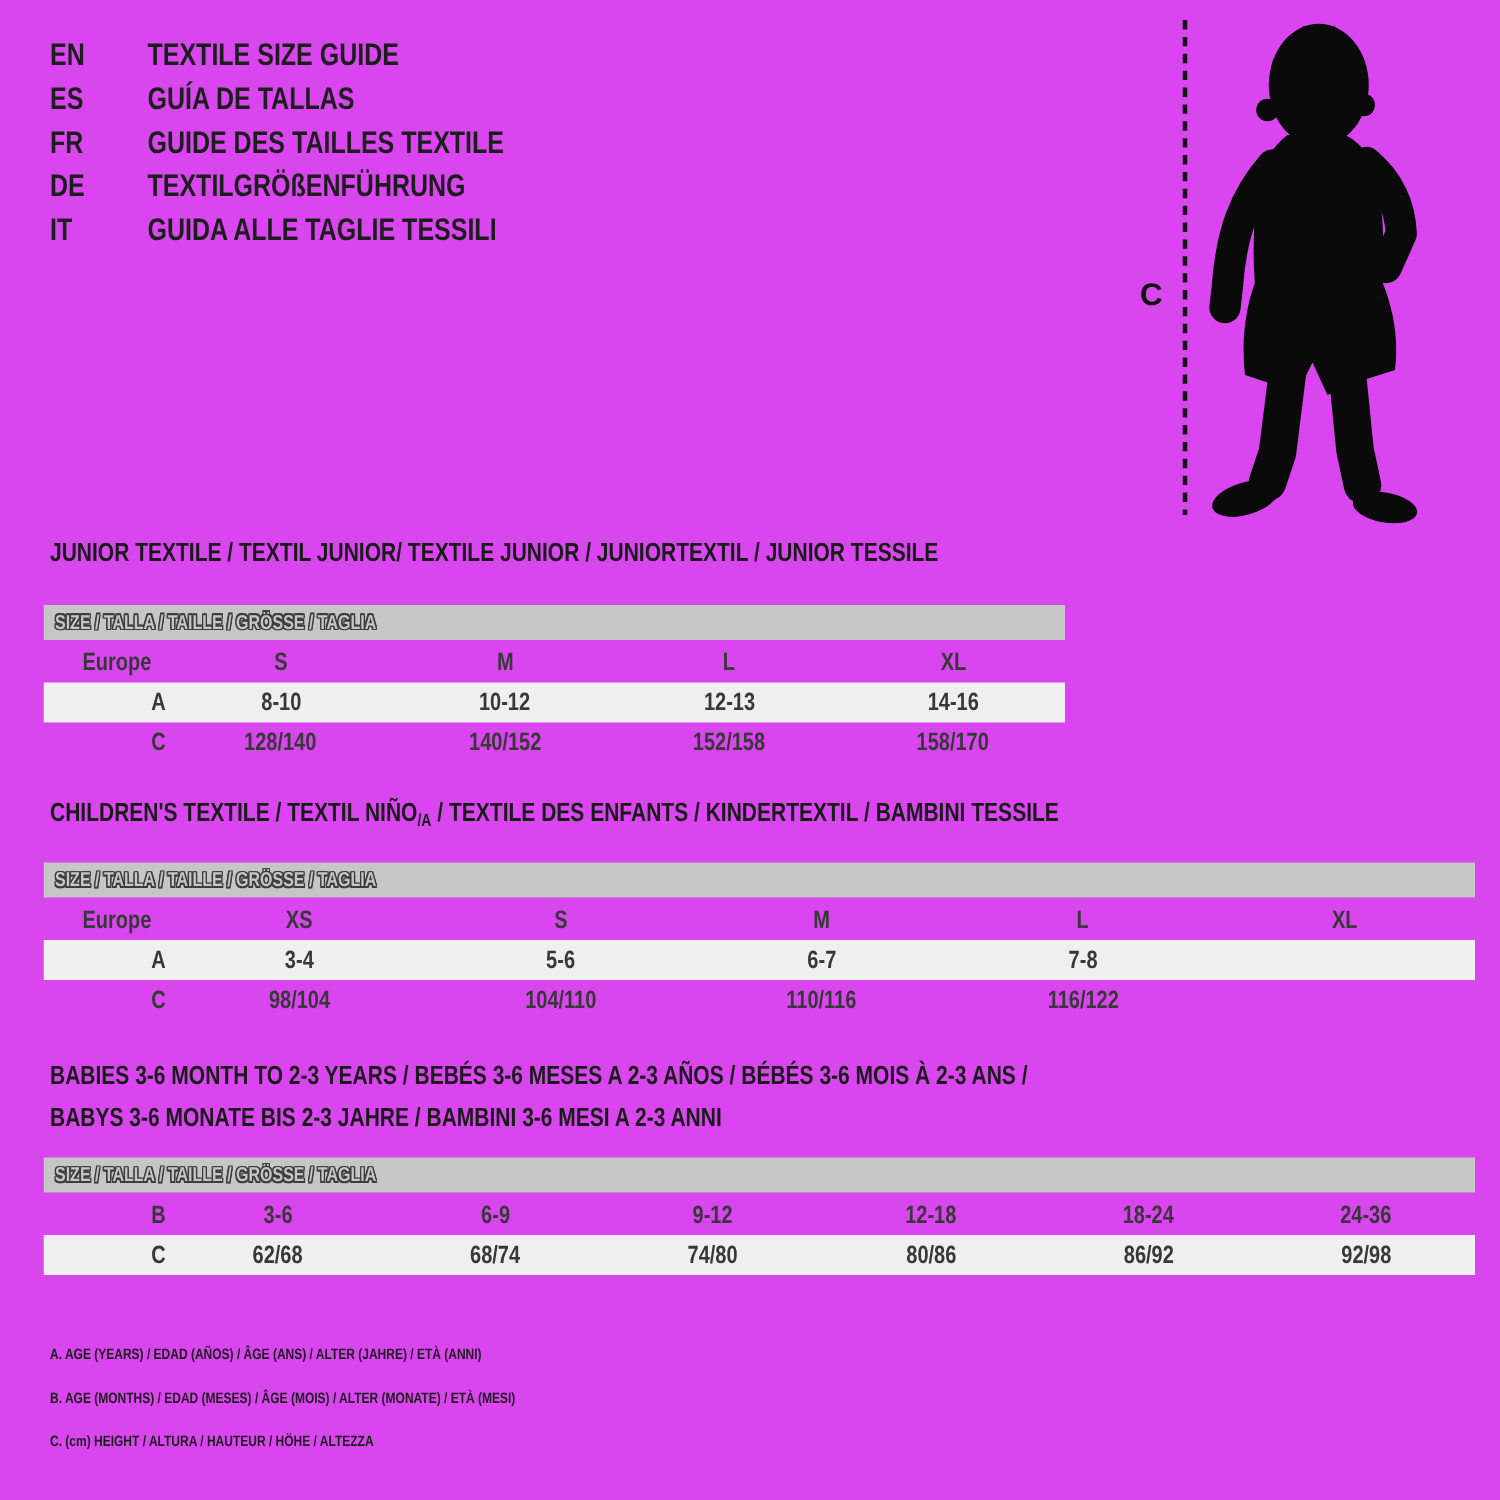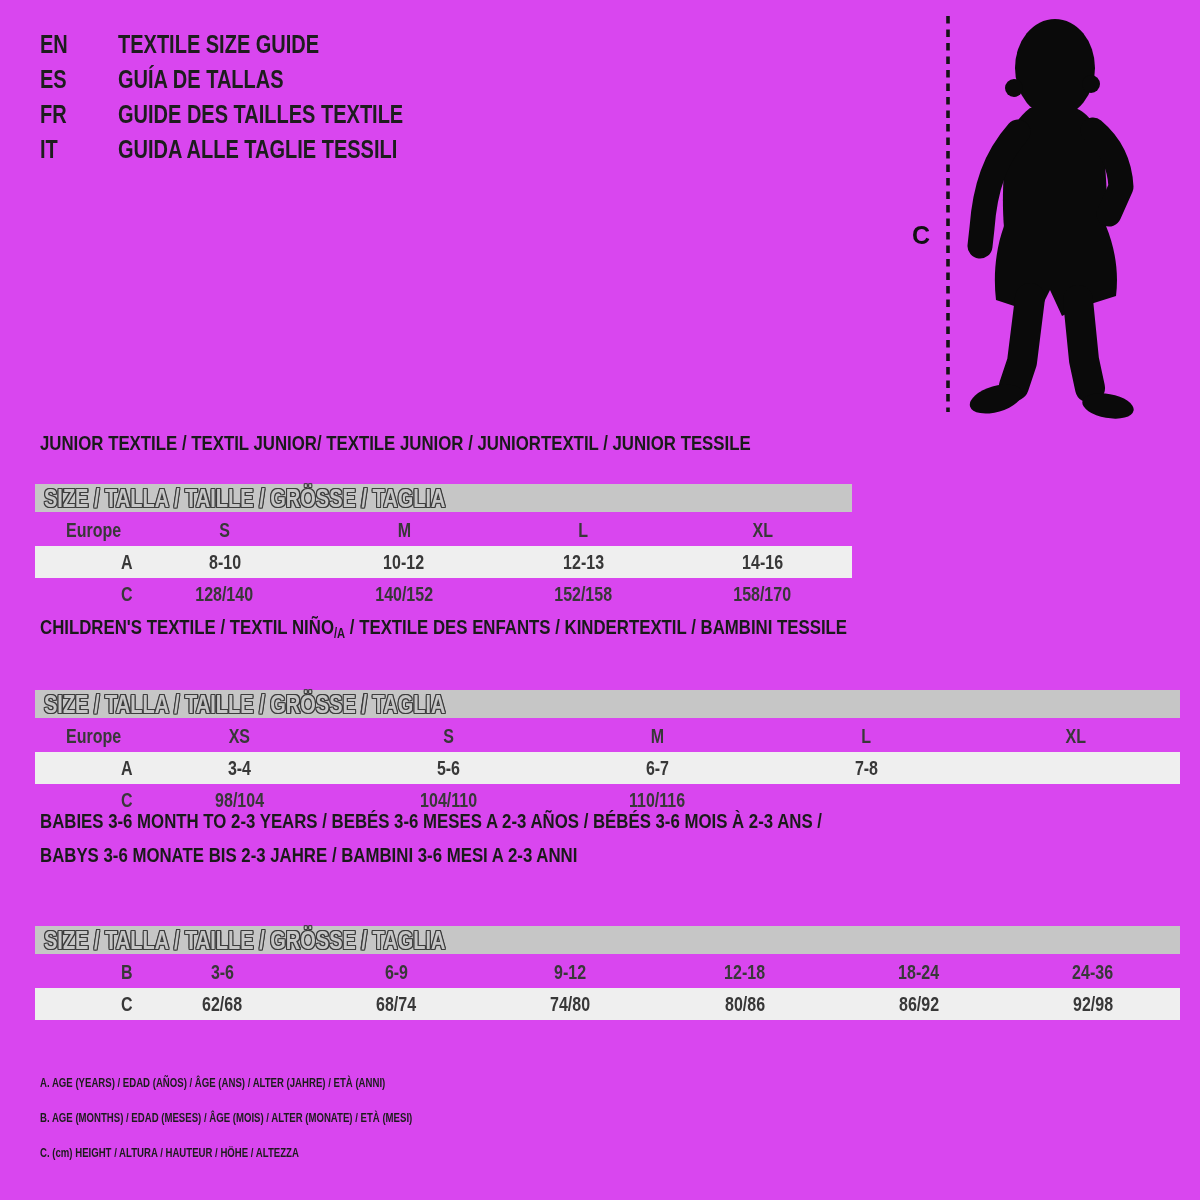--- a/index.html
+++ b/index.html
@@ -19,21 +19,21 @@
   .lang-row { display:grid; grid-template-columns:78px auto; height:35px; line-height:35px;
               font-size:25px; color:#1d1d1d; }
 
   
   .sec-title { font-size:21px; color:#1a1a1a; line-height:30px; }
   .sec-title .subtxt { font-size:14px; vertical-align:-4px; }
 
   
   .stable { }
   .size-header { height:28px; line-height:29px; background:#c6c6c6; padding-left:9px;
-                 margin-bottom:2px; font-size:25px; }
+                 margin-bottom:2px; font-size:16px; }
   .size-header .cx {
     color:#c6c6c6;
     text-shadow:
       -1.3px -1.3px 0 #3d3d3d, 1.3px -1.3px 0 #3d3d3d,
       -1.3px  1.3px 0 #3d3d3d, 1.3px  1.3px 0 #3d3d3d,
       -1.3px  0    0 #3d3d3d, 1.3px  0    0 #3d3d3d,
        0 -1.3px 0 #3d3d3d,    0  1.3px 0 #3d3d3d;
   }
   .trow { display:grid; height:32px; line-height:32px; font-size:20px; color:#383838; }
   .cols4 { grid-template-columns:100px repeat(4,1fr); }
@@ -61,20 +61,24 @@
       <span class="cx">EN</span>
       <span class="cx">TEXTILE SIZE GUIDE</span>
     </div>
     <div class="lang-row">
       <span class="cx">ES</span>
       <span class="cx">GUÍA DE TALLAS</span>
     </div>
     <div class="lang-row">
       <span class="cx">FR</span>
       <span class="cx">GUIDE DES TAILLES TEXTILE</span>
+    </div>
+    <div class="lang-row">
+      <span class="cx">DE</span>
+      <span class="cx">TEXTILGRÖßENFÜHRUNG</span>
     </div>
     <div class="lang-row">
       <span class="cx">IT</span>
       <span class="cx">GUIDA ALLE TAGLIE TESSILI</span>
     </div>
   </div>
 
   <svg class="abs figure-svg" width="250" height="410" viewBox="0 0 250 410">
     <line x1="48" y1="6" x2="48" y2="402" stroke="#141414" stroke-width="3.6" stroke-dasharray="7.5 6"></line>
     <text x="12" y="234" font-size="25" fill="#111">C</text>
@@ -116,21 +120,21 @@
     </div>
     <div class="trow cols4">
       <div class="cell label"><span class="cx">C</span></div>
       <div class="cell"><span class="cxc">128/140</span></div>
       <div class="cell"><span class="cxc">140/152</span></div>
       <div class="cell"><span class="cxc">152/158</span></div>
       <div class="cell"><span class="cxc">158/170</span></div>
     </div>
   </div>
 
-  <div class="abs sec-title" style="top:612px;left:40px">
+  <div class="abs sec-title" style="top:636px;left:40px">
     <span class="cx"><span>CHILDREN'S TEXTILE / TEXTIL NIÑO</span><span class="subtxt">/A</span><span> / TEXTILE DES ENFANTS / KINDERTEXTIL / BAMBINI TESSILE</span></span>
   </div>
   <div class="abs stable" style="top:690px;left:35px;width:1145px">
     <div class="size-header">
       <span class="cx">SIZE / TALLA / TAILLE / GRÖSSE / TAGLIA</span>
     </div>
     <div class="trow cols5">
       <div class="cell label"><span class="cx">Europe</span></div>
       <div class="cell"><span class="cxc">XS</span></div>
       <div class="cell"><span class="cxc">S</span></div>
@@ -143,24 +147,25 @@
       <div class="cell"><span class="cxc">3-4</span></div>
       <div class="cell"><span class="cxc">5-6</span></div>
       <div class="cell"><span class="cxc">6-7</span></div>
       <div class="cell"><span class="cxc">7-8</span></div>
     </div>
     <div class="trow cols5">
       <div class="cell label"><span class="cx">C</span></div>
       <div class="cell"><span class="cxc">98/104</span></div>
       <div class="cell"><span class="cxc">104/110</span></div>
       <div class="cell"><span class="cxc">110/116</span></div>
+      <div class="cell"><span class="cxc">116/122</span></div>
     </div>
   </div>
 
-  <div class="abs sec-title" style="top:804px;left:40px;line-height:34px">
+  <div class="abs sec-title" style="top:844px;left:40px;line-height:34px">
     <div><span class="cx">BABIES 3-6 MONTH TO 2-3 YEARS / BEBÉS 3-6 MESES A 2-3 AÑOS / BÉBÉS 3-6 MOIS À 2-3 ANS /</span></div>
     <div><span class="cx">BABYS 3-6 MONATE BIS 2-3 JAHRE / BAMBINI 3-6 MESI A 2-3 ANNI</span></div>
   </div>
   <div class="abs stable" style="top:926px;left:35px;width:1145px">
     <div class="size-header">
       <span class="cx">SIZE / TALLA / TAILLE / GRÖSSE / TAGLIA</span>
     </div>
     <div class="trow cols6">
       <div class="cell label"><span class="cx">B</span></div>
       <div class="cell"><span class="cxc">3-6</span></div>

